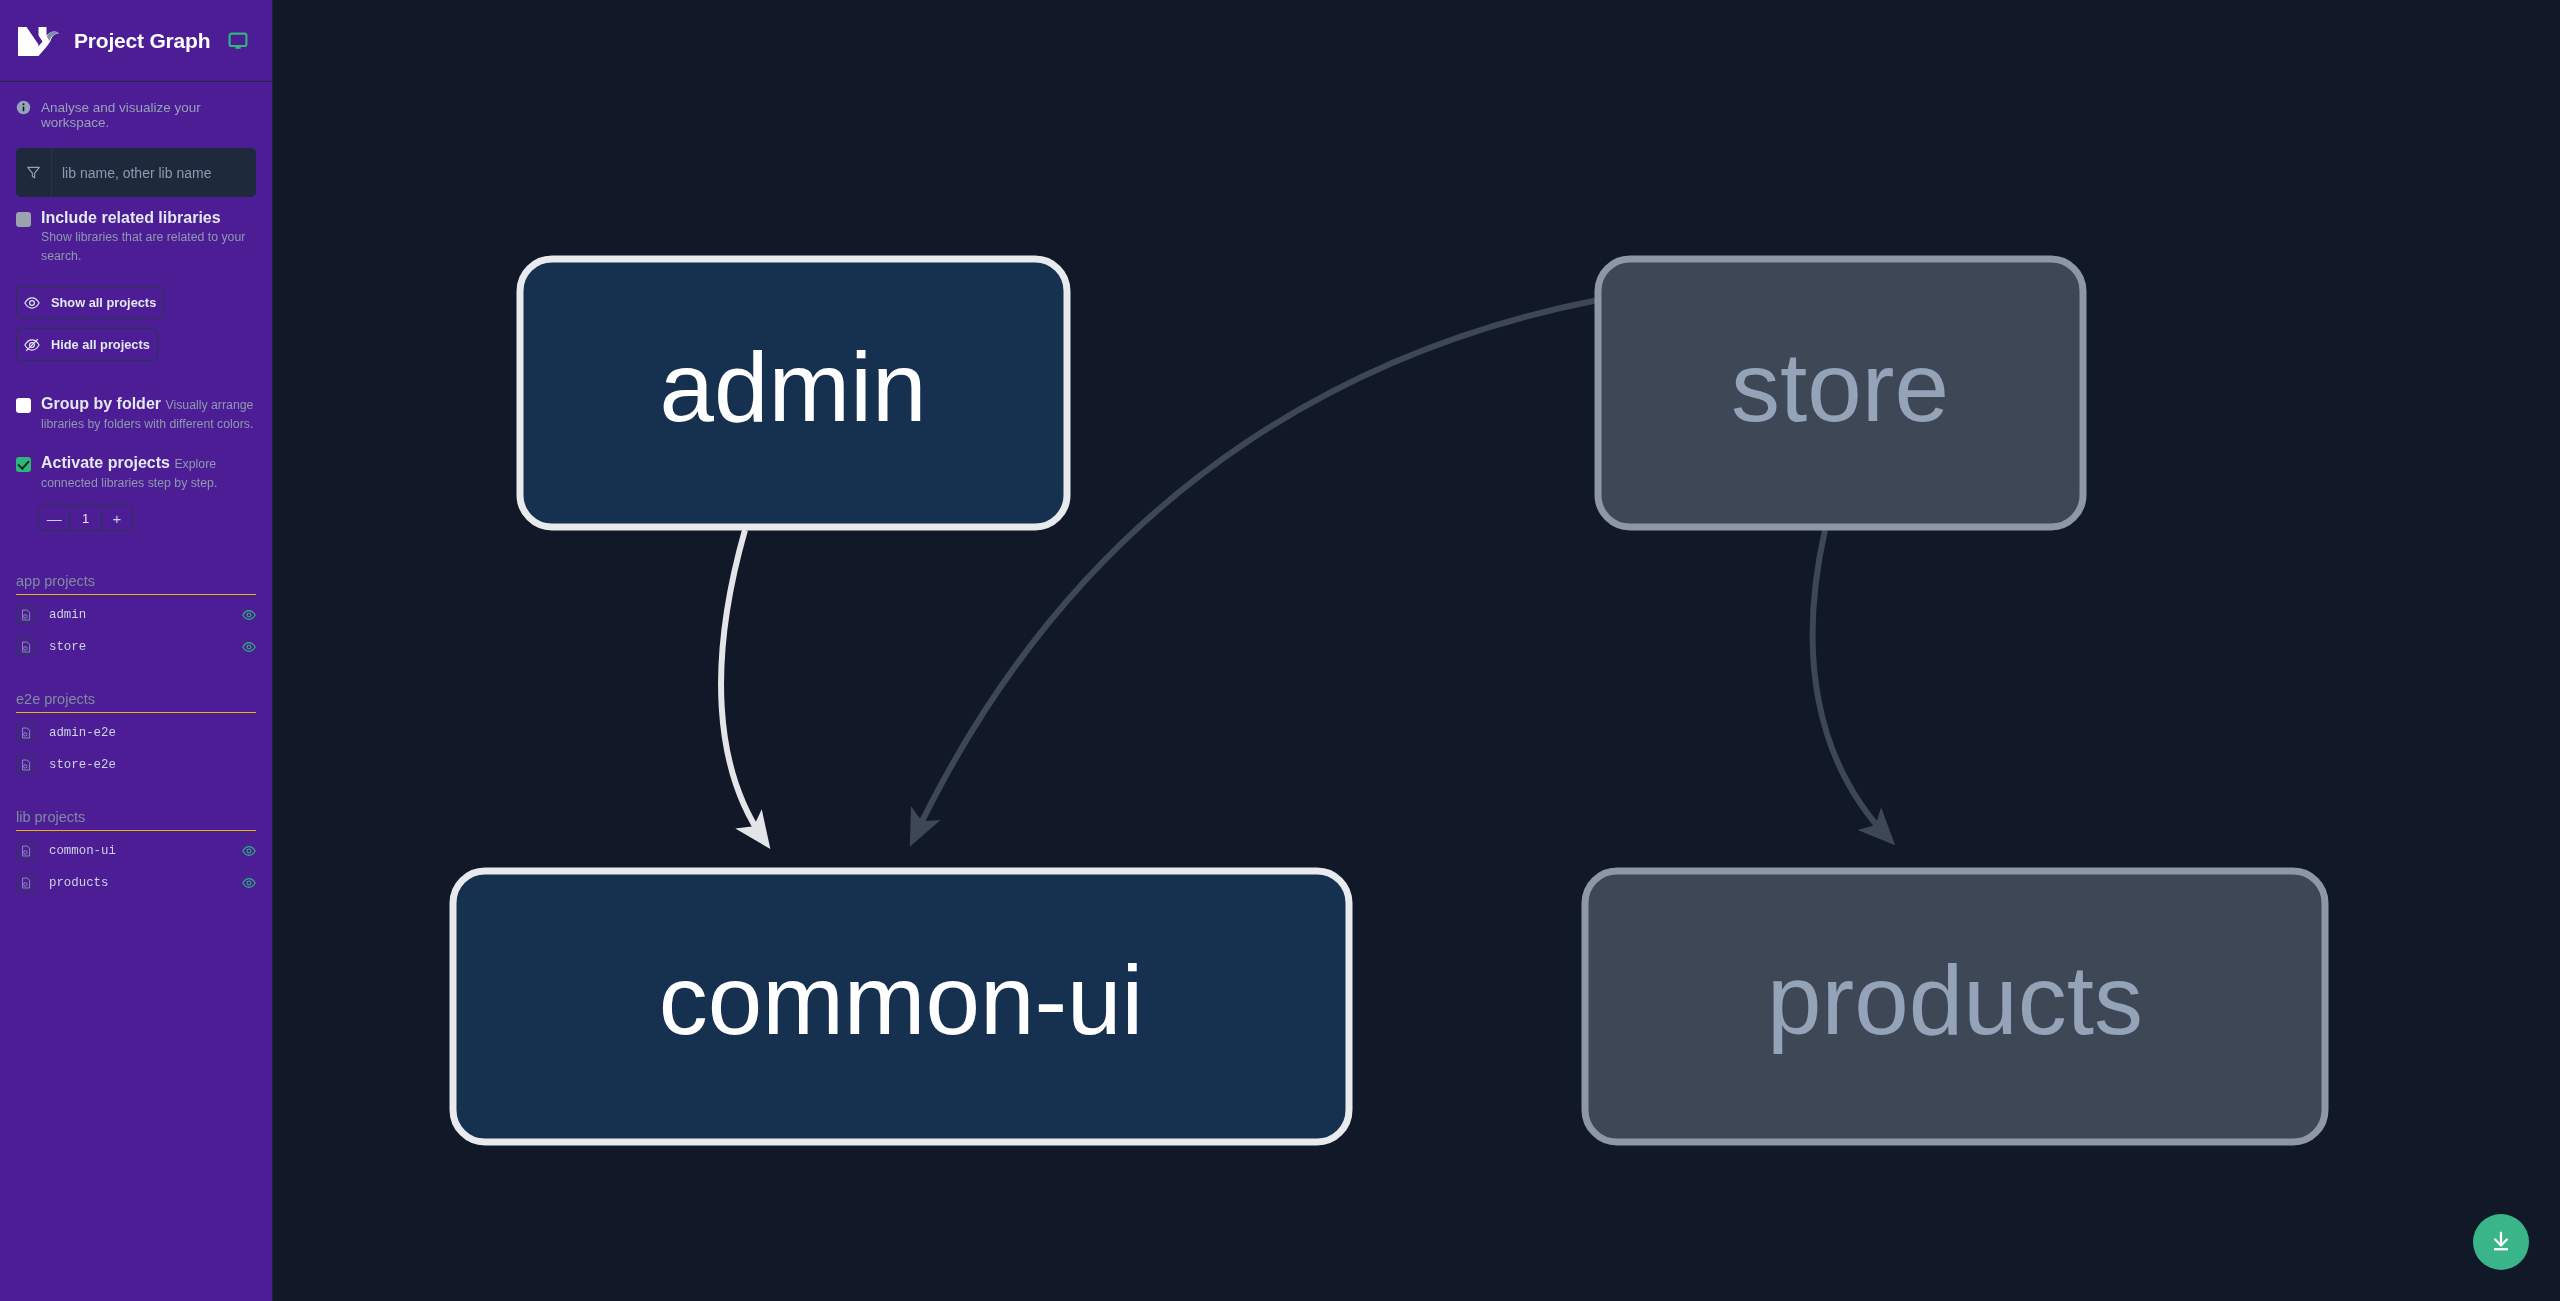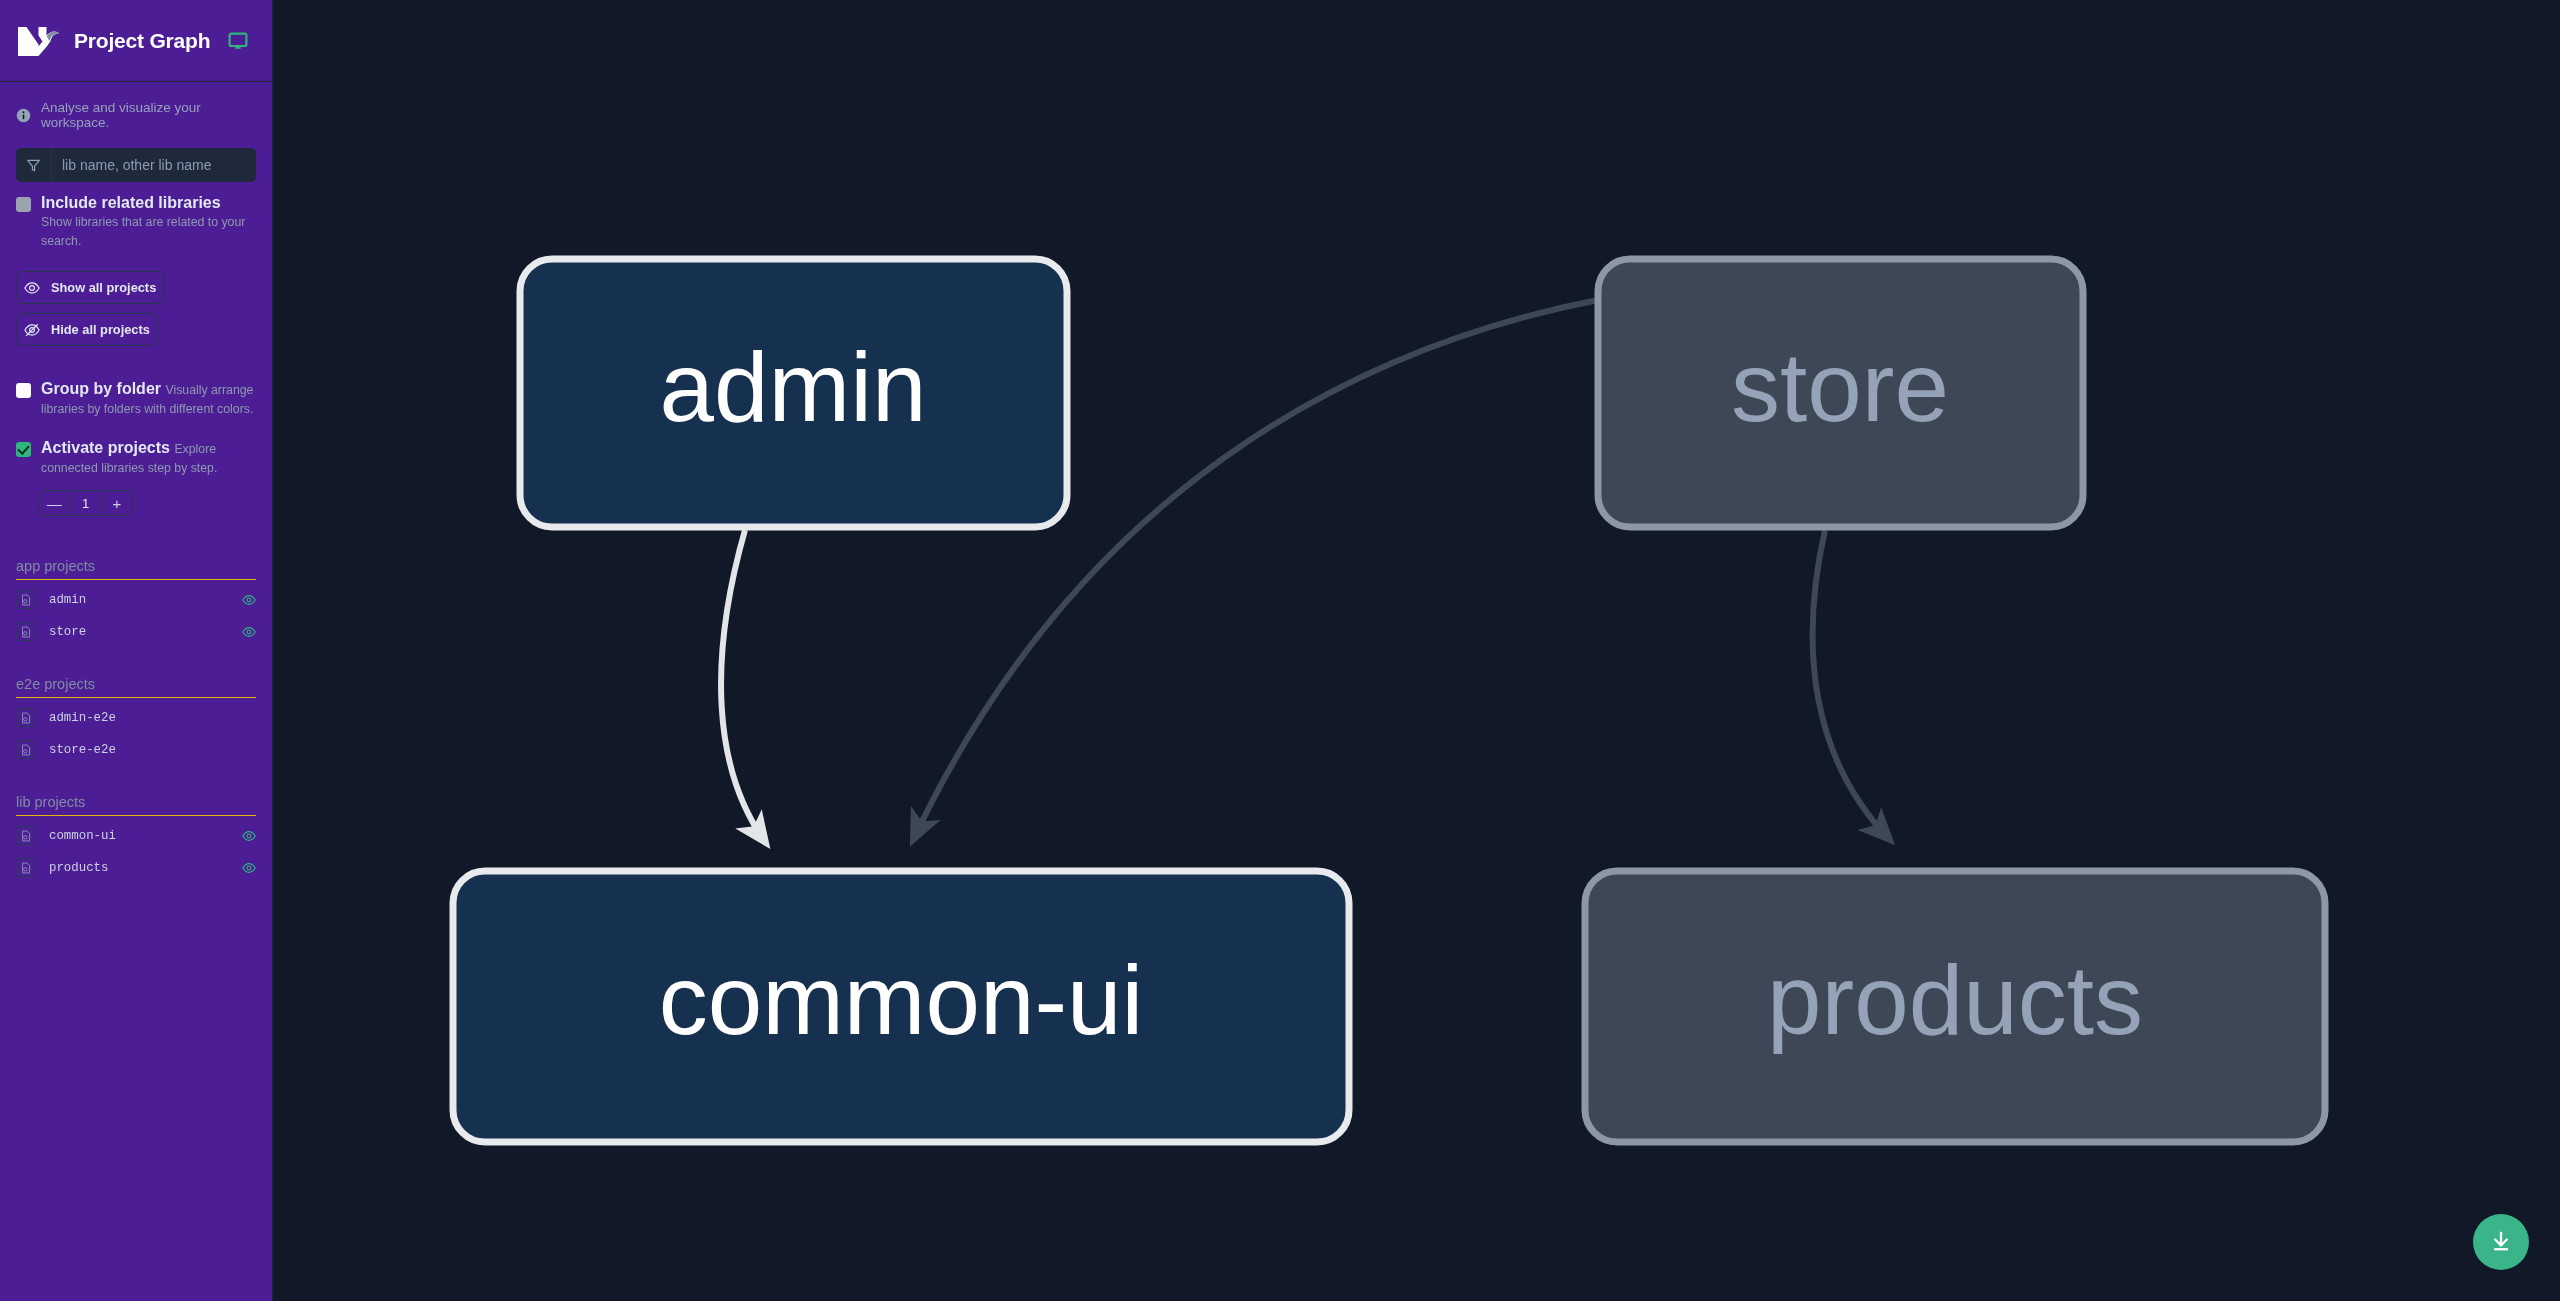--- a/index.html
+++ b/index.html
@@ -30,31 +30,31 @@
   #sb-title {
     color: #ffffff;
     font-size: 21px;
     font-weight: bold;
     letter-spacing: -0.2px;
     white-space: nowrap;
   }
   .monitor-icon { width: 20px; height: 20px; flex: 0 0 20px; margin-left: 4px; }
 
   #sb-tagline {
-    display: flex; align-items: center; gap: 10px;
+    display: flex; align-items: flex-start; gap: 10px;
     padding: 18px 14px 14px 16px;
     color: #94a3b8;
     font-size: 13.5px;
   }
   .info-icon { width: 15px; height: 15px; flex: 0 0 15px; }
 
   #search-row { padding: 0 16px 0 16px; margin-top: 4px; }
   #search-box {
     display: flex; align-items: stretch;
-    height: 34px;
+    height: 49px;
     background: #1e293b;
     border-radius: 5px;
     overflow: hidden;
   }
   #search-icon-wrap {
     width: 36px; display: flex; align-items: center; justify-content: center;
     border-right: 1px solid #273549;
   }
   .funnel-icon { width: 15px; height: 15px; }
   #search-input {

